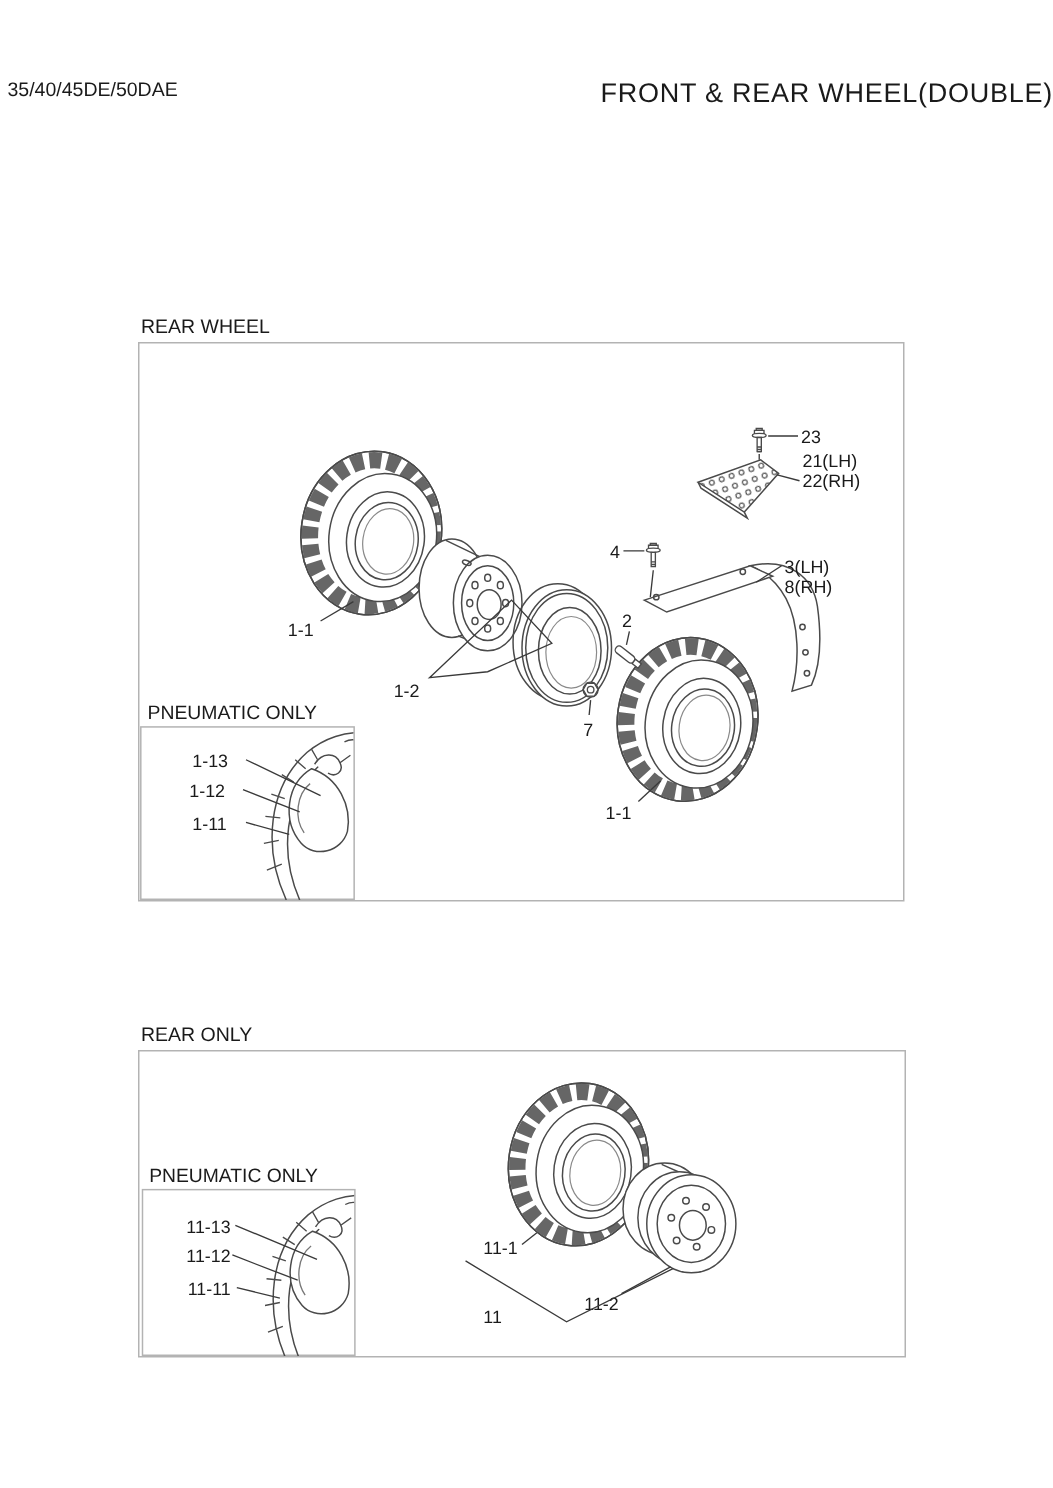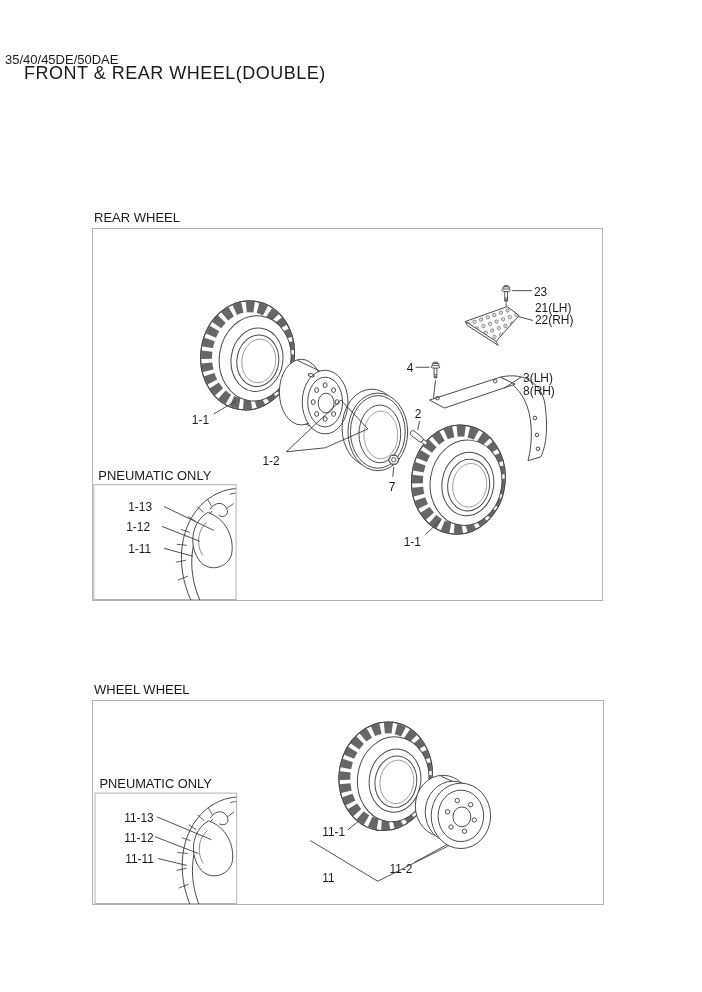--- a/index.html
+++ b/index.html
@@ -1,19 +1,19 @@
 <!DOCTYPE html>
 <html><head>
 <meta charset="utf-8">
 <style>
   html,body{margin:0;padding:0;background:#ffffff;}
   body{font-family:"Liberation Sans", sans-serif;color:#1a1a1a;}
   .page{position:relative;width:702px;height:992px;background:#fff;overflow:hidden;margin-top:48px;}
   .model-code{position:absolute;left:5px;top:4px;font-size:13px;}
-  .doc-title{position:absolute;left:0;right:0;top:15px;padding-left:24px;text-align:left;font-size:18px;letter-spacing:.5px;}
+  .doc-title{position:absolute;left:0;right:0;top:4px;padding-left:38px;text-align:right;font-size:18px;letter-spacing:.5px;}
   .section-label{position:absolute;font-size:13px;}
   .diagram-box{position:absolute;border:1px solid #b3b3b3;box-sizing:border-box;background:#fff;}
   .diagram-box svg{position:absolute;left:0;top:0;}
   .page-number{position:absolute;left:2px;top:962px;font-size:17px;}
   svg text{font-family:"Liberation Sans", sans-serif;font-size:12px;fill:#1a1a1a;}
   svg text.sub-title{font-size:13px;}
   .ln{stroke:#4a4a4a;stroke-width:1;fill:none;}
   .lnw{stroke:#4a4a4a;stroke-width:1;fill:#fff;}
   .lnt{stroke:#8a8a8a;stroke-width:.8;fill:none;}
   .leader{stroke:#3a3a3a;stroke-width:.9;fill:none;}
@@ -175,21 +175,21 @@
       <g clip-path="url(#clipF)">
         <use href="#pneu" transform="translate(0,257)"></use>
       </g>
       <path class="leader" d="M71,279 L121,303 M69,299 L107,314 M71,321 L100,329"></path>
       <text x="35" y="284">1-13</text>
       <text x="33" y="304">1-12</text>
       <text x="35" y="326">1-11</text>
     </svg>
   </div>
 
-  <div class="section-label" style="left:94px;top:634px;">WHEEL WHEEL</div>
+  <div class="section-label" style="left:94px;top:634px;">REAR ONLY</div>
 
   <div class="diagram-box" style="left:92px;top:652px;width:512px;height:205px;">
     <svg width="510" height="203" viewBox="0 0 512 205">
       <defs>
         <clipPath id="clipR">
             <rect x="0" y="93" width="143" height="112"></rect>
           </clipPath>
       </defs>
 
       <g>

